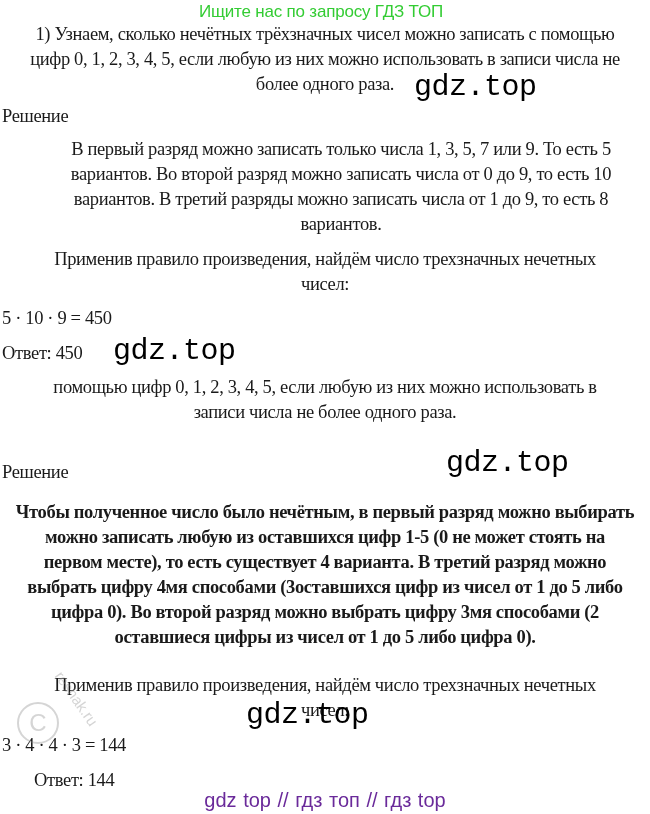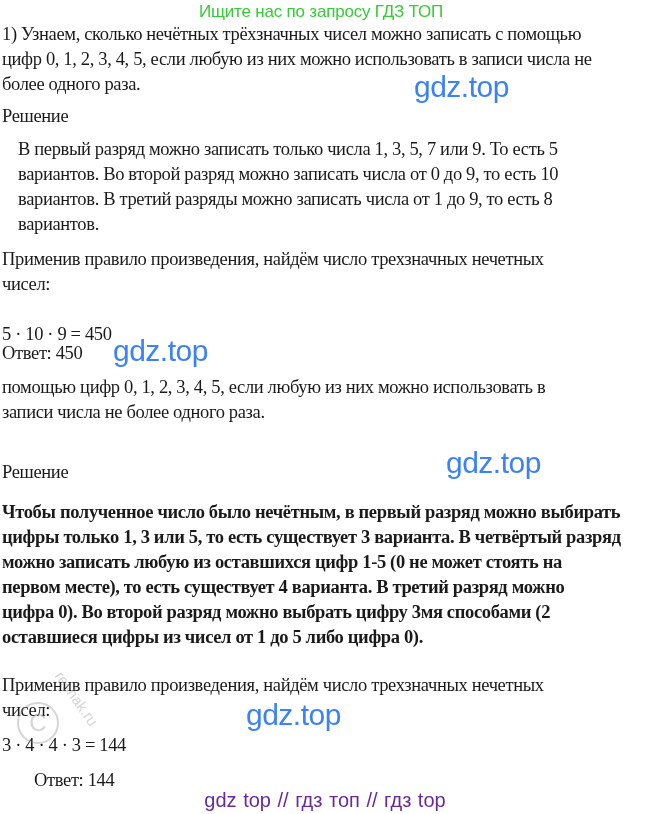--- a/index.html
+++ b/index.html
@@ -28,26 +28,26 @@
     }
     .para {
       position: absolute;
       left: 2px;
       width: 646px;
       font-size: 18.5px;
       line-height: 25px;
       letter-spacing: -0.35px;
       white-space: nowrap;
     }
-    .line { display: block; }
+    .line { display: block; text-align: center; }
     .wm {
       position: absolute;
-      font-family: Liberation Sans, sans-serif;
+      font-family: Liberation Mono, monospace;
       font-size: 30px;
-      color: #3b82f6;
+      color: #000000;
       letter-spacing: -0.5px;
     }
     .footer {
       position: absolute;
       top: 789px;
       left: 0;
       width: 650px;
       text-align: center;
       font-family: "Liberation Sans", "DejaVu Sans", sans-serif;
       font-size: 20px;
@@ -84,40 +84,40 @@
   <span class="line">вариантов. Во второй разряд можно записать числа от 0 до 9, то есть 10</span>
   <span class="line">вариантов. В третий разряды можно записать числа от 1 до 9, то есть 8</span>
   <span class="line">вариантов.</span>
 </div>
 
 <div class="para" style="top:247px;">
   <span class="line">Применив правило произведения, найдём число трехзначных нечетных</span>
   <span class="line">чисел:</span>
 </div>
 
-<div class="para" style="top:322px;">5 · 10 · 9 = 450</div>
+<div class="para" style="top:306px;">5 · 10 · 9 = 450</div>
 
 <div class="para" style="top:341px;">Ответ: 450</div>
 
 <div class="wm" style="top:334px; left:113px;">gdz.top</div>
 
 <div class="para" style="top:375px;">
   <span class="line">помощью цифр 0, 1, 2, 3, 4, 5, если любую из них можно использовать в</span>
   <span class="line">записи числа не более одного раза.</span>
 </div>
 
 <div class="wm" style="top:446px; left:446px;">gdz.top</div>
 
 <div class="para" style="top:460px;">Решение</div>
 
 <div class="para" style="top:500px;font-weight:bold;">
   <span class="line">Чтобы полученное число было нечётным, в первый разряд можно выбирать</span>
-  <span class="line">цифры только 1, 3 или 5, то есть существует 3 варианта. В четвёртый разряд</span>
   <span class="line">можно записать любую из оставшихся цифр 1-5 (0 не может стоять на</span>
   <span class="line">первом месте), то есть существует 4 варианта. В третий разряд можно</span>
+  <span class="line">выбрать цифру 4мя способами (3оставшихся цифр из чисел от 1 до 5 либо</span>
   <span class="line">цифра 0). Во второй разряд можно выбрать цифру 3мя способами (2</span>
   <span class="line">оставшиеся цифры из чисел от 1 до 5 либо цифра 0).</span>
 </div>
 
 <div class="para" style="top:673px;">
   <span class="line">Применив правило произведения, найдём число трехзначных нечетных</span>
   <span class="line">чисел:</span>
 </div>
 
 <div class="wm" style="top:698px; left:246px;">gdz.top</div>

